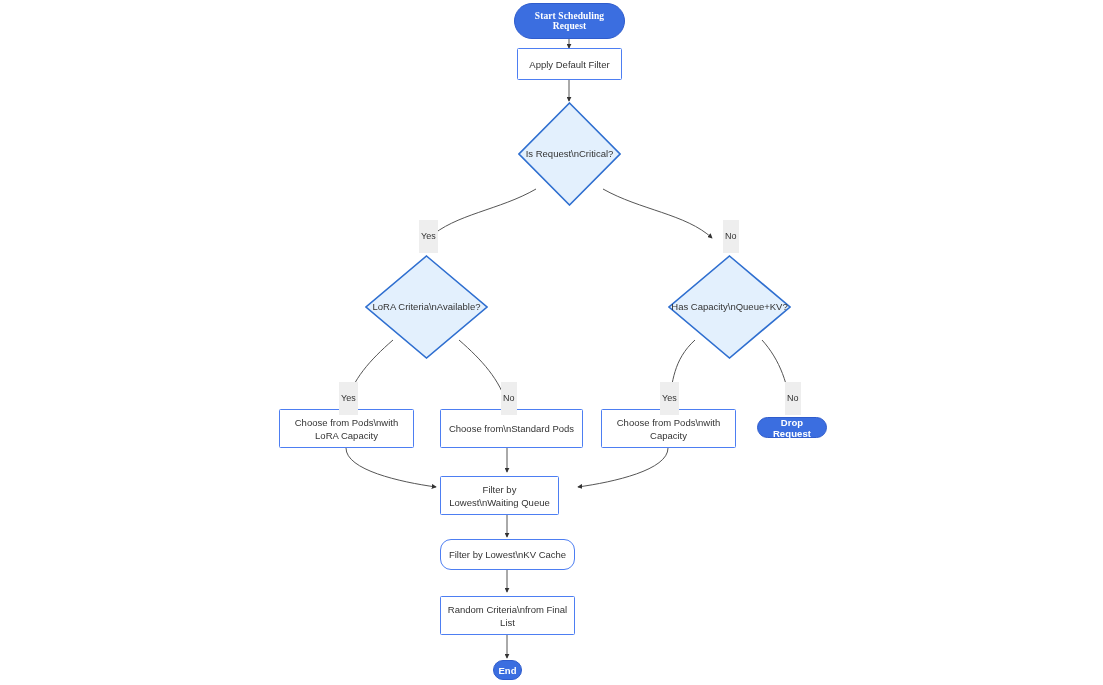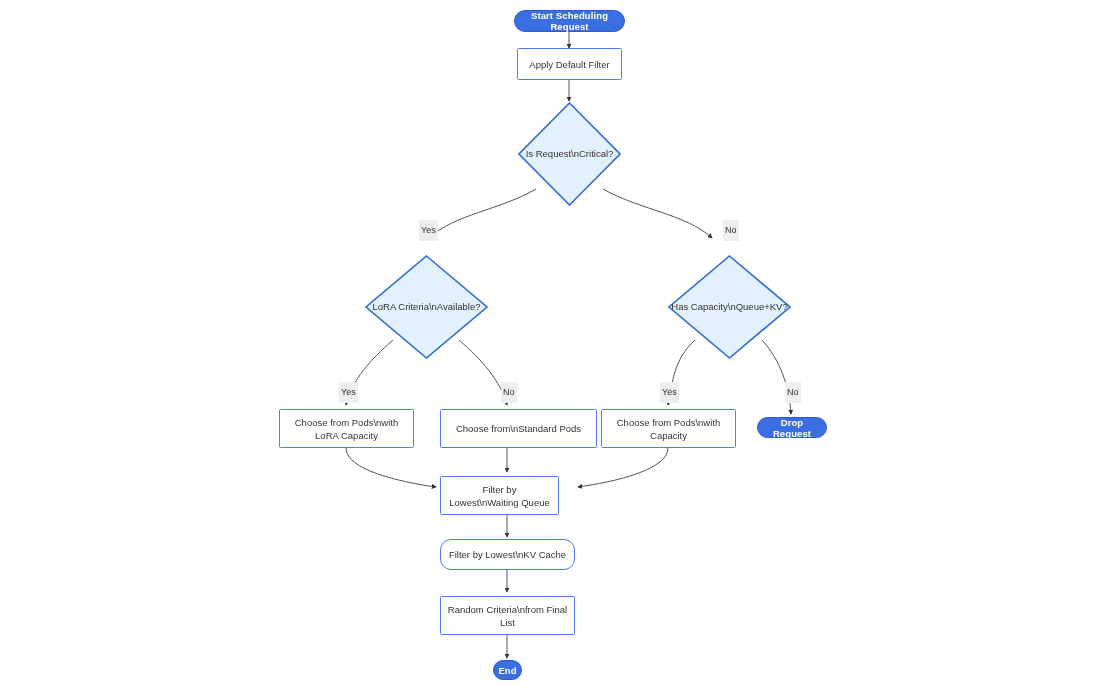--- a/index.html
+++ b/index.html
@@ -76,21 +76,21 @@
     line-height: 12px;
     white-space: nowrap;
   }
   
   .edge-label {
     position: absolute;
     background: #eeeeee;
     color: #333333;
     font-size: 9px;
     line-height: 11px;
-    padding: 5px 2px;
+    padding: 11px 2px;
     white-space: nowrap;
   }
 </style>
 </head>
 <body>
 
 <div id="canvas">
 
   <svg id="edges" viewBox="0 0 1103 685" xmlns="http://www.w3.org/2000/svg">
     <defs>
@@ -123,21 +123,21 @@
       <path d="M 668,448 C 668,470 614,482 578,487" marker-end="url(#arrow)"></path>
 
       <path d="M 507,515 L 507,537" marker-end="url(#arrow)"></path>
 
       <path d="M 507,570 L 507,592" marker-end="url(#arrow)"></path>
 
       <path d="M 507,635 L 507,658" marker-end="url(#arrow)"></path>
     </g>
   </svg>
 
-  <div class="node pill" style="left:514px; top:10px; width:111px; height:22px;">
+  <div class="node pill" style="left:514px; top:3px; width:111px; height:36px;font-family:Liberation Serif, serif;">
     <span>Start Scheduling Request</span>
   </div>
 
   <div class="node box" style="left:517px; top:48px; width:105px; height:32px;">
     <span>Apply Default Filter</span>
   </div>
 
   <div class="node diamond" style="left:518px; top:102px; width:103px; height:104px;">
     <svg class="dshape" viewBox="0 0 103 104" preserveAspectRatio="none">
       <polygon points="51.5,1 102,52 51.5,103 1,52" fill="#e3f0fd" stroke="#2f6fd0" stroke-width="1.6"></polygon>
@@ -156,21 +156,21 @@
     <svg class="dshape" viewBox="0 0 123 104" preserveAspectRatio="none">
       <polygon points="61.5,1 122,52 61.5,103 1,52" fill="#e3f0fd" stroke="#2f6fd0" stroke-width="1.6"></polygon>
     </svg>
     <span class="dlabel">Has Capacity\nQueue+KV?</span>
   </div>
 
   <div class="node box" style="left:279px; top:409px; width:135px; height:39px;">
     <span>Choose from Pods\nwith LoRA Capacity</span>
   </div>
 
-  <div class="node box" style="left:440px; top:409px; width:157px; height:39px;">
+  <div class="node box" style="left:440px; top:409px; width:143px; height:39px;">
     <span>Choose from\nStandard Pods</span>
   </div>
 
   <div class="node box" style="left:601px; top:409px; width:135px; height:39px;">
     <span>Choose from Pods\nwith Capacity</span>
   </div>
 
   <div class="node pill" style="left:757px; top:417px; width:70px; height:21px;">
     <span>Drop Request</span>
   </div>

